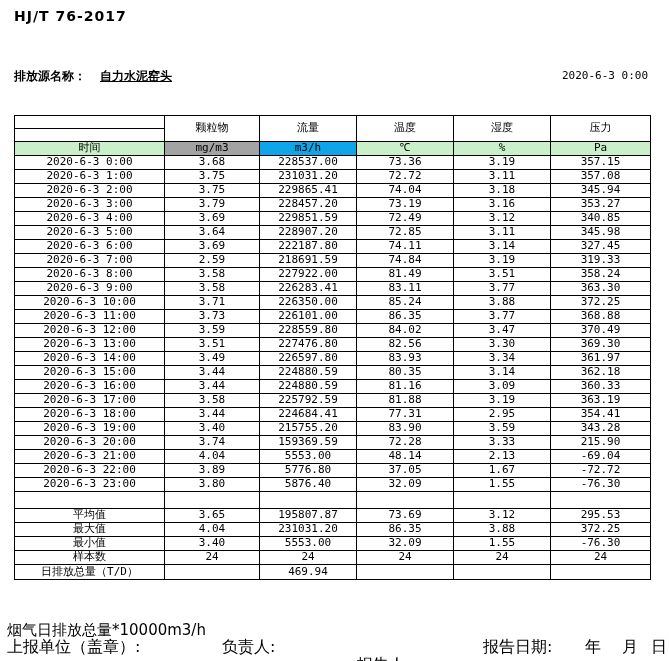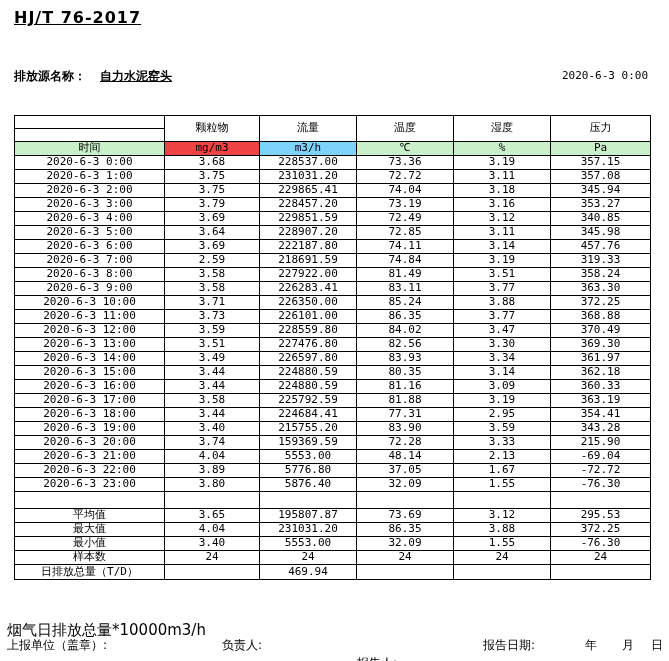--- a/index.html
+++ b/index.html
@@ -1,20 +1,20 @@
 <!DOCTYPE html>
 <html><head>
 <meta charset="utf-8">
 <style>
   html,body{margin:0;padding:0;background:#fff;}
   .doc{
     position:relative;width:669px;height:661px;background:#fff;color:#000;
     font-family:"DejaVu Sans",sans-serif;overflow:hidden;
   }
-  .std-no{position:absolute;left:14px;top:8px;font-size:16px;font-weight:bold;letter-spacing:1px;text-decoration:underline;}
+  .std-no{position:absolute;left:14px;top:8px;font-size:14px;font-weight:bold;letter-spacing:1px;}
   .title{position:absolute;left:0;top:30px;width:100%;text-align:center;font-size:15px;font-weight:bold;}
   .src-line{position:absolute;left:14px;top:68px;font-size:12px;font-weight:bold;}
   .src-value{margin-left:14px;text-decoration:underline;}
   .hdr-date{position:absolute;left:562px;top:69px;font-size:11px;font-family:"DejaVu Sans Mono",monospace;}
   table.report{
     position:absolute;left:14px;top:115px;width:533px;
     border-collapse:collapse;table-layout:fixed;
   }
   table.report td{
     border:1px solid #000;padding:0;margin:0;text-align:center;vertical-align:middle;
@@ -22,21 +22,21 @@
     overflow:hidden;white-space:nowrap;
   }
   td.cjk{font-family:"DejaVu Sans",sans-serif;font-size:12px;}
   tr.h-split td{height:12px;}
   tr.h-green td{height:13px;margin-top:46px;}
   tr.data-row td{height:13px;}
   tr.blank-row td{height:16px;}
   tr.summary-row td{height:13px;}
   tr.total-row td{height:14px;}
   .footer-note{position:absolute;left:7px;top:621px;font-size:15px;}
-  .footer-line{position:absolute;left:0;top:637px;width:586px;height:16px;font-size:12px;}
+  .footer-line{position:absolute;left:0;top:637px;width:586px;height:16px;font-size:16px;}
   .footer-line span{position:absolute;top:0;}
   .f-unit{left:7px;}
   .f-resp{left:222px;}
   .f-reporter{left:357px;margin-top:18px;}
   .f-date{left:483px;}
   .f-year{left:585px;}
   .f-month{left:622px;}
   .f-day{left:651px;}
 </style>
 </head>
@@ -69,22 +69,22 @@
           <td class="cjk" rowspan="2">流量</td>
           <td class="cjk" rowspan="2">温度</td>
           <td class="cjk" rowspan="2">湿度</td>
           <td class="cjk" rowspan="2">压力</td>
         </tr>
         <tr class="h-split">
           <td></td>
         </tr>
         <tr class="h-green">
           <td class="cjk" style="background: rgb(201, 240, 201);">时间</td>
-          <td style="background: #ef4444;">mg/m3</td>
-          <td style="background: #7dd3fc;">m3/h</td>
+          <td style="background: #a3a3a3;">mg/m3</td>
+          <td style="background: #0ea5e9;">m3/h</td>
           <td style="background: rgb(201, 240, 201);">℃</td>
           <td style="background: rgb(201, 240, 201);">%</td>
           <td style="background: rgb(201, 240, 201);">Pa</td>
         </tr>
         <tr class="data-row">
           <td>2020-6-3 0:00</td>
           <td>3.68</td>
           <td>228537.00</td>
           <td>73.36</td>
           <td>3.19</td>
@@ -129,21 +129,21 @@
           <td>72.85</td>
           <td>3.11</td>
           <td>345.98</td>
         </tr>
         <tr class="data-row">
           <td>2020-6-3 6:00</td>
           <td>3.69</td>
           <td>222187.80</td>
           <td>74.11</td>
           <td>3.14</td>
-          <td>457.76</td>
+          <td>327.45</td>
         </tr>
         <tr class="data-row">
           <td>2020-6-3 7:00</td>
           <td>2.59</td>
           <td>218691.59</td>
           <td>74.84</td>
           <td>3.19</td>
           <td>319.33</td>
         </tr>
         <tr class="data-row">

